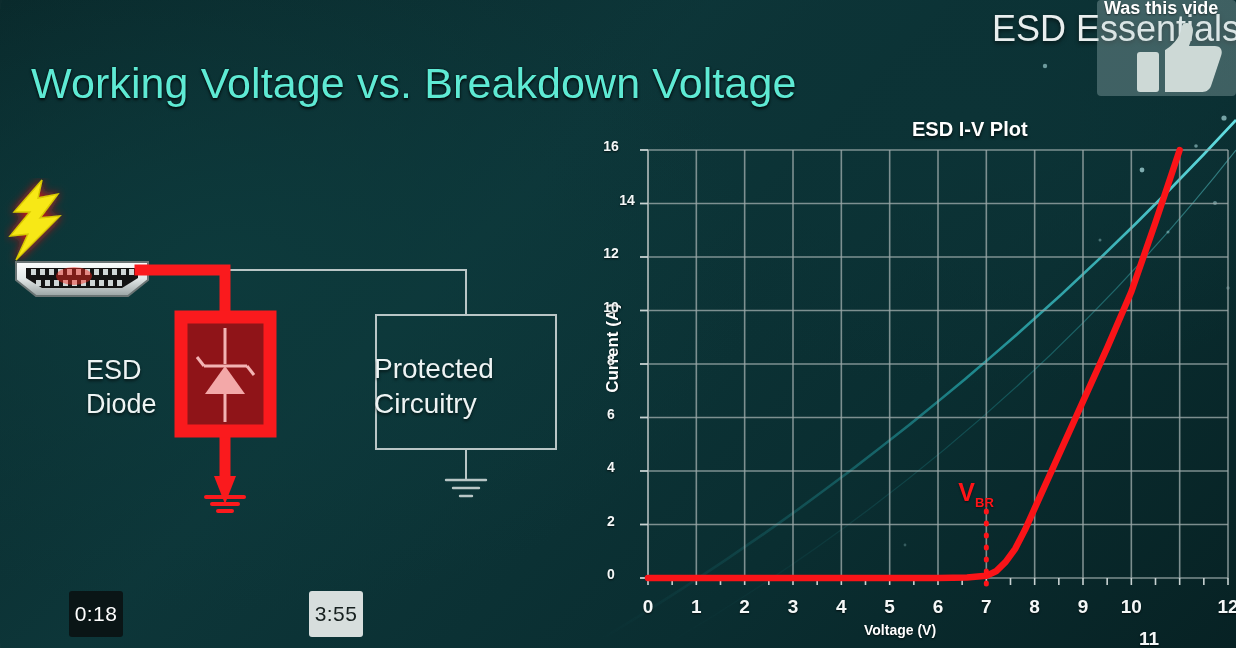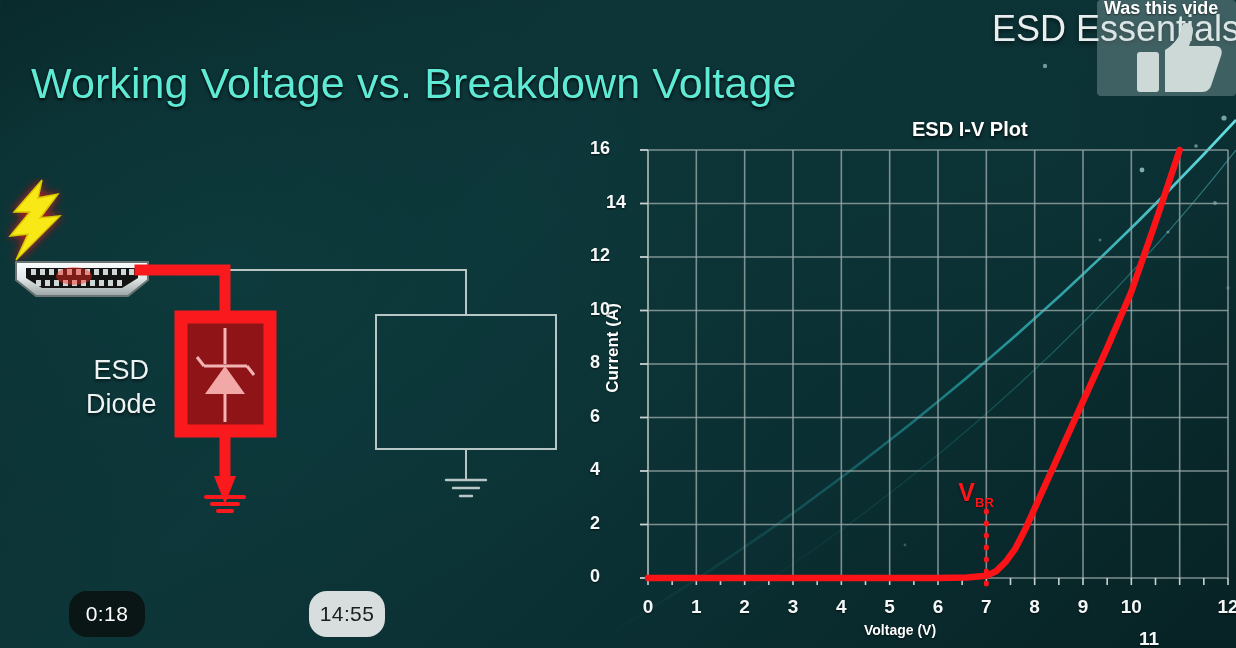--- a/index.html
+++ b/index.html
@@ -57,21 +57,21 @@
     text-shadow:0 1px 2px rgba(0,0,0,.55);
     white-space:nowrap; overflow:hidden;
   }
   #thumb-icon { position:absolute; left:1135px; top:22px; }
 
   
   #circuit { position:absolute; left:0; top:180px; width:600px; height:380px; }
   .label-text {
     position:absolute; color:#eef4f4; font-size:27px;
     text-shadow:0 2px 3px rgba(0,0,0,.6); line-height:1.25;
-    text-align:center; white-space:nowrap;
+    white-space:nowrap;
   }
   #esd-label { left:86px; top:174px; }
   #protected-label { left:374px; top:171px; width:180px; font-size:28px; }
 
   
   #chart { position:absolute; left:582px; top:108px; width:654px; height:540px;text-decoration:underline; }
   #chart-title {
     position:absolute; left:0; top:10px; width:790px; text-align:left;
     padding-left:330px;
     font-size:20px; font-weight:700; color:#ffffff;
@@ -82,41 +82,41 @@
     transform:rotate(-90deg); transform-origin:center;
     font-size:17px; font-weight:700; color:#ffffff;
     text-shadow:0 1px 2px rgba(0,0,0,.7); white-space:nowrap;
   }
   #xlabel {
     position:absolute; left:282px; top:514px;
     font-size:14px; font-weight:700; color:#ffffff;
     text-shadow:0 1px 2px rgba(0,0,0,.7); white-space:nowrap;
   }
   .ytick {
-    position:absolute; right:0; width:42px; text-align:left;
-    font-size:18px; font-weight:600; color:#f4f8f8;
+    position:absolute; right:0; width:42px; text-align:center;
+    font-size:14px; font-weight:600; color:#f4f8f8;
     text-shadow:0 1px 2px rgba(0,0,0,.7);
   }
   .xtick {
     position:absolute; width:40px; text-align:center;
     font-size:19px; font-weight:600; color:#f4f8f8;
     text-shadow:0 1px 2px rgba(0,0,0,.7);
   }
   #vbr-label {
     position:absolute; left:956px; top:500px;
     color:#ff1418; font-weight:700; font-size:25px;
     text-shadow:0 1px 2px rgba(0,0,0,.5); white-space:nowrap;
   }
   #vbr-label sub { font-size:13px; }
 
   
   .ts {
-    position:absolute; border-radius:18px;
+    position:absolute; border-radius:3px;
     font-size:21px; display:flex; align-items:center; justify-content:center;
-    width:76px; height:46px; letter-spacing:.4px;
+    width:54px; height:46px; letter-spacing:.4px;
   }
   #ts-a { left:69px; top:591px; background:#0a1516; color:#ffffff; }
   #ts-b { left:309px; top:591px; background:#d7dedd; color:#17201f; }
 </style>
 </head>
 <body>
 
 <div id="bg"></div>
 <div id="bg-streaks"></div>
 
@@ -244,20 +244,24 @@
       <line x1="453" y1="308" x2="479" y2="308"></line>
       <line x1="460" y1="316" x2="472" y2="316"></line>
     </g>
   </svg>
 
   <div class="label-text" id="esd-label">
     <span>ESD</span><br>
     <span>Diode</span>
   </div>
 
+  <div class="label-text" id="protected-label">
+    <span>Protected</span><br>
+    <span>Circuitry</span>
+  </div>
 </div>
 
 <div id="chart">
   <div id="chart-title">ESD I-V Plot</div>
   <div id="ylabel">Current (A)</div>
   <div id="xlabel">Voltage (V)</div>
   <div id="ytick-host">
       <div class="ytick" style="left: 8px; top: 458px;">0</div>
       <div class="ytick" style="left: 8px; top: 404.5px;">2</div>
       <div class="ytick" style="left: 8px; top: 351px;">4</div>
@@ -341,13 +345,13 @@
       <line x1="621.8333333333334" y1="470" x2="621.8333333333334" y2="477" stroke="#c8d2d2" stroke-width="1.6"></line>
       <line x1="646" y1="470" x2="646" y2="477" stroke="#c8d2d2" stroke-width="1.6"></line>
       <path d="M66.00 470.00 L114.33 470.00 L162.67 470.00 L211.00 470.00 L259.33 470.00 L307.67 470.00 L356.00 470.00 L385.00 469.46 L404.33 467.86 L414.00 463.31 L423.67 453.95 L433.33 440.57 L443.00 421.85 L452.67 400.45 L476.83 346.95 L501.00 293.45 L525.17 239.95 L549.33 183.78 L573.50 114.22 L597.67 42.00" stroke="#fa1418" stroke-width="6.5" fill="none" stroke-linecap="round" stroke-linejoin="round"></path>
       <line x1="404.33333333333337" y1="476" x2="404.33333333333337" y2="400.45" stroke="#ff1418" stroke-width="5" stroke-linecap="round" stroke-dasharray="1 11"></line>
     </svg>
 </div>
 
 <div id="vbr-label" style="left: 958.333px; top: 478.45px; color: rgb(255, 20, 24);"><span>V</span><sub>BR</sub></div>
 
 <div class="ts" id="ts-a">0:18</div>
-<div class="ts" id="ts-b">14:55</div>
+<div class="ts" id="ts-b">3:55</div>
 
 </body></html>

